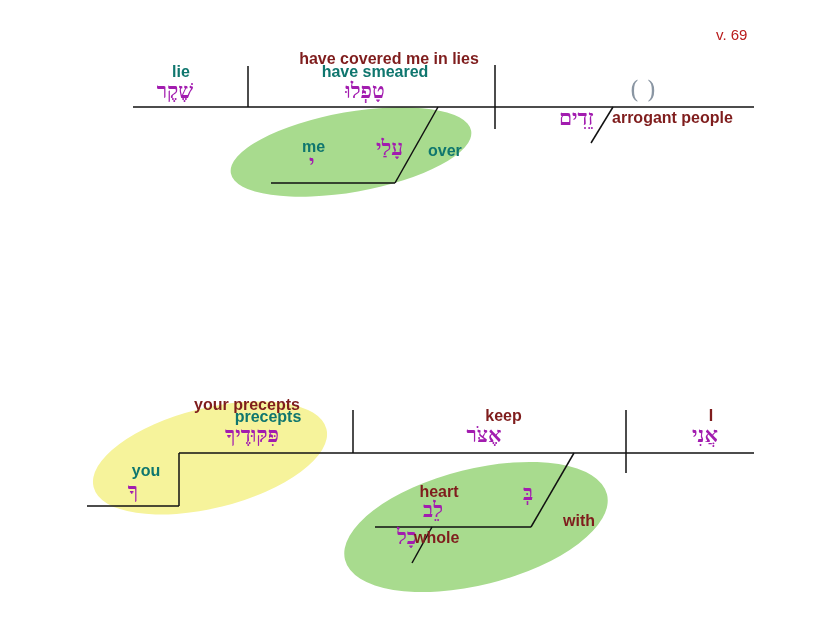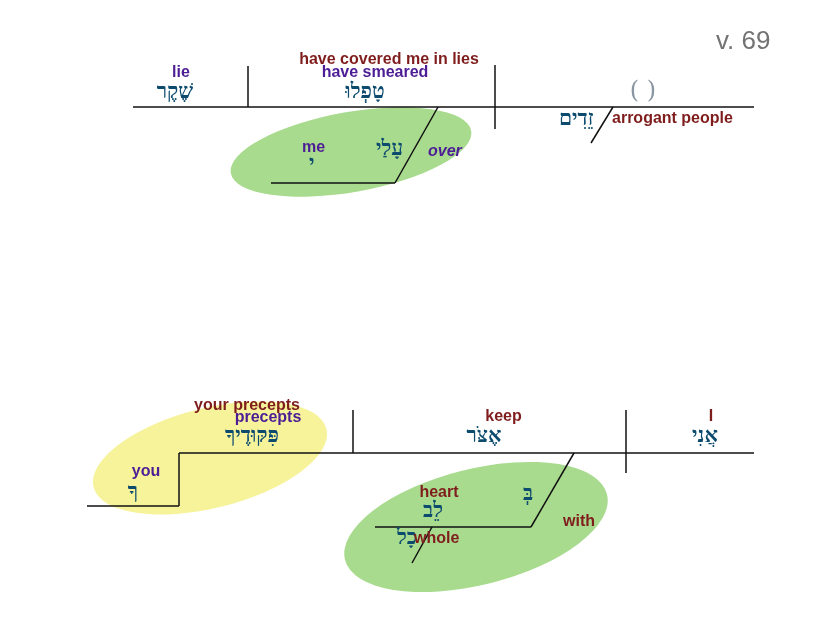--- a/index.html
+++ b/index.html
@@ -2,24 +2,24 @@
 <html><head>
 <meta charset="utf-8">
 <style>
   html, body { margin: 0; padding: 0; background: #ffffff; }
   body { width: 825px; height: 617px; position: relative; overflow: hidden;
          font-family: "Liberation Sans", "DejaVu Sans", sans-serif; }
   svg.lines { position: absolute; left: 0; top: 0; }
   .t { position: absolute; white-space: nowrap; line-height: 1; }
   .eng { font-weight: bold; font-size: 16px; }
   .blue { color: #7f1d1d; }
-  .gray { color: #4c1d95; }
+  .gray { color: #0f766e; }
   .heb { font-family: "DejaVu Serif", "Liberation Serif", serif; font-weight: bold;
-         font-size: 21px; color: #0c4a6e; direction: rtl; }
-  .verse { font-size: 26px; color: #737373; }
+         font-size: 21px; color: #a21caf; direction: rtl; }
+  .verse { font-size: 15px; color: #b91c1c; }
   .paren { font-family: "DejaVu Serif", "Liberation Serif", serif; font-size: 24px;
            color: #8a96a3; }
   .c { transform: translateX(-50%); }
 </style>
 </head>
 <body>
 
 <svg class="lines" width="825" height="617">
 
   <ellipse cx="351" cy="152" rx="122" ry="40" transform="rotate(-10 351 152)" fill="#a8db8e"></ellipse>
@@ -55,21 +55,21 @@
 <div class="t eng gray c" style="left:375px; top:64px;">have smeared</div>
 <div class="t heb c" style="left:365px; top:80px;">טָפְלוּ</div>
 
 <div class="t paren c" style="left:643px; top:78px;">( )</div>
 <div class="t heb" style="left:559px; top:107px;">זֵדִים</div>
 <div class="t eng blue" style="left:612px; top:110px;">arrogant people</div>
 
 <div class="t eng gray" style="left:302px; top:139px;">me</div>
 <div class="t heb" style="left:309px; top:152px;">י</div>
 <div class="t heb" style="left:376px; top:137px;">עָלַי</div>
-<div class="t eng gray" style="left:428px; top:143px;font-style:italic;">over</div>
+<div class="t eng gray" style="left:428px; top:143px;">over</div>
 
 <div class="t eng gray c" style="left:134px; top:463px;margin-left:12px;">you</div>
 <div class="t heb c" style="left:133px; top:480px;">ךָ</div>
 
 <div class="t eng blue c" style="left:247px; top:397px;">your precepts</div>
 <div class="t eng gray c" style="left:268px; top:409px;">precepts</div>
 <div class="t heb c" style="left:252px; top:424px;">פִּקּוּדֶיךָ</div>
 
 <div class="t eng blue c" style="left:490px; top:408px;padding-left:27px;">keep</div>
 <div class="t heb c" style="left:484px; top:424px;">אֶצֹּר</div>

